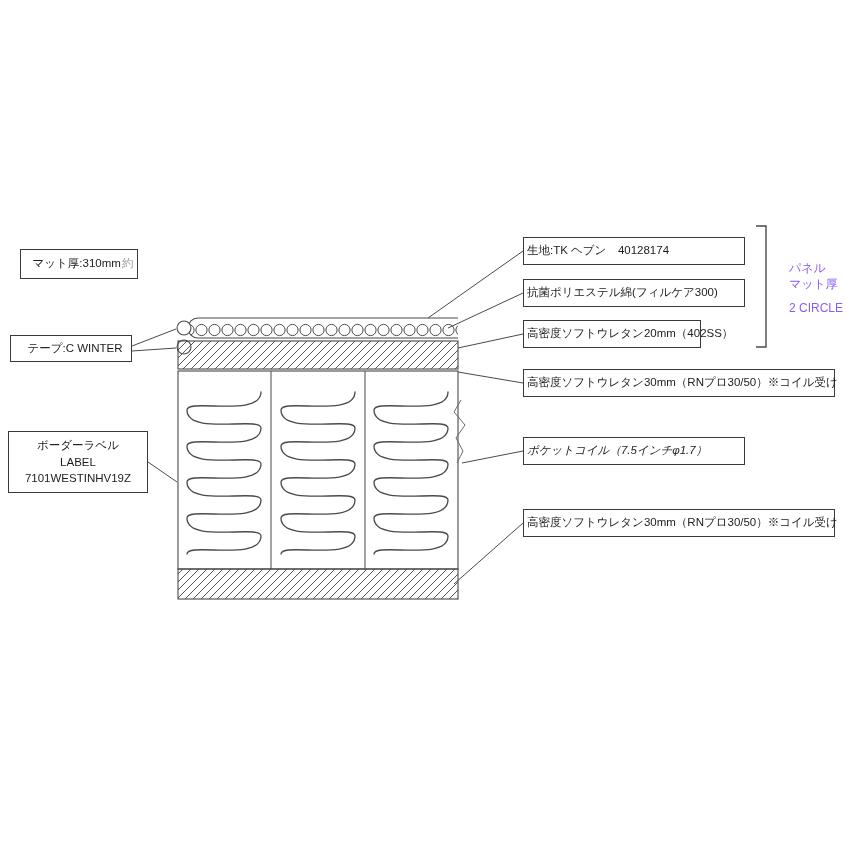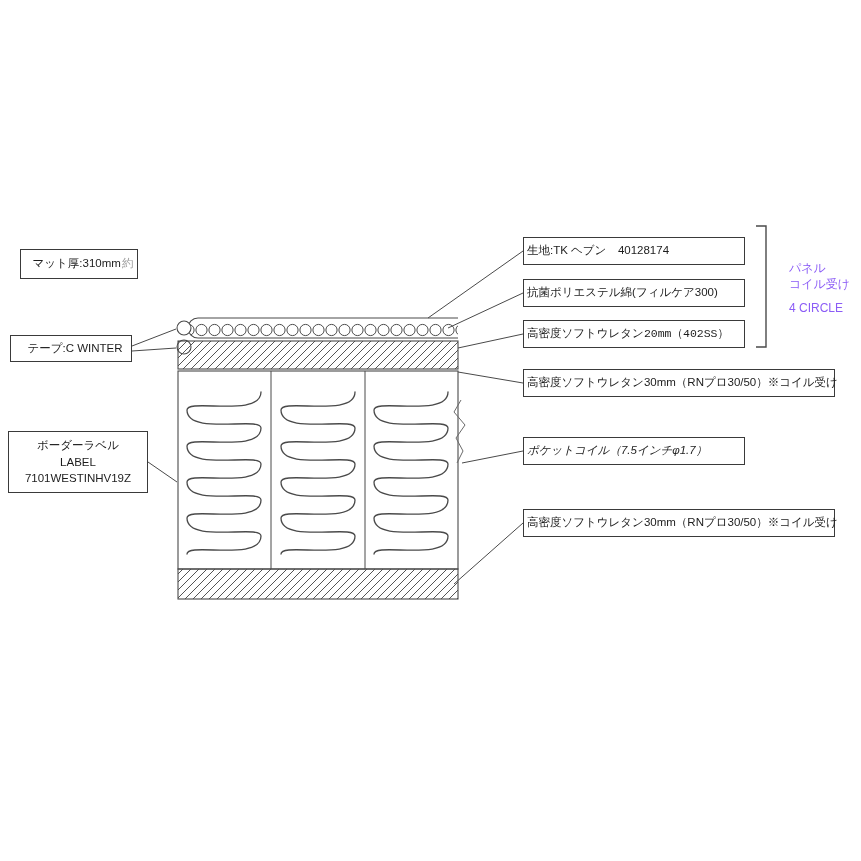--- a/index.html
+++ b/index.html
@@ -107,35 +107,35 @@
   </div>
 
   <div class="lbox left" style="left:523px; top:237px; width:222px; height:28px;">
     <span>生地:TK ヘブン　40128174</span>
   </div>
 
   <div class="lbox left" style="left:523px; top:279px; width:222px; height:28px;">
     <span>抗菌ポリエステル綿(フィルケア300)</span>
   </div>
 
-  <div class="lbox left" style="left:523px; top:320px; width:222px; height:28px;font-family:Liberation Mono, monospace;">
+  <div class="lbox left" style="left:523px; top:320px; width:178px; height:28px;">
     <span>高密度ソフトウレタン20mm（402SS）</span>
   </div>
 
   <div class="lbox left" style="left:523px; top:369px; width:312px; height:28px;">
     <span>高密度ソフトウレタン30mm（RNプロ30/50）※コイル受け</span>
   </div>
 
   <div class="lbox left" style="left:523px; top:437px; width:222px; height:28px;font-style:italic;">
     <span>ポケットコイル（7.5インチφ1.7）</span>
   </div>
 
   <div class="lbox left" style="left:523px; top:509px; width:312px; height:28px;">
     <span>高密度ソフトウレタン30mm（RNプロ30/50）※コイル受け</span>
   </div>
 
   <div class="panel-note" style="left:789px; top:260px;">
     <div>パネル</div>
-    <div>コイル受け</div>
-    <div class="gap">4 CIRCLE</div>
+    <div>マット厚</div>
+    <div class="gap">2 CIRCLE</div>
   </div>
 
 </div>
 
 </body></html>

